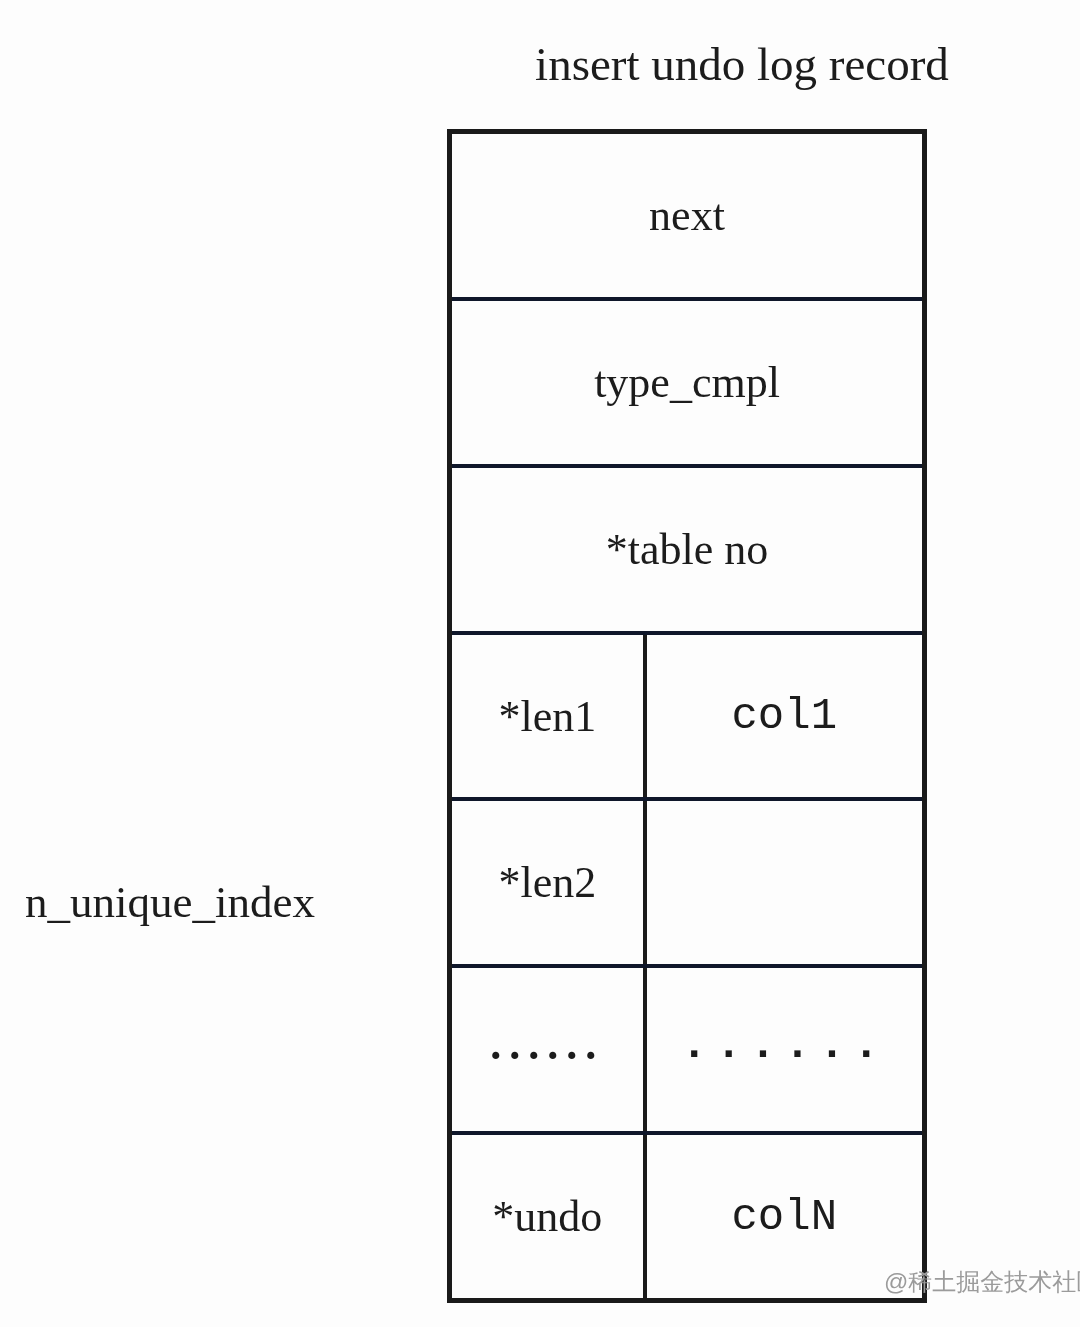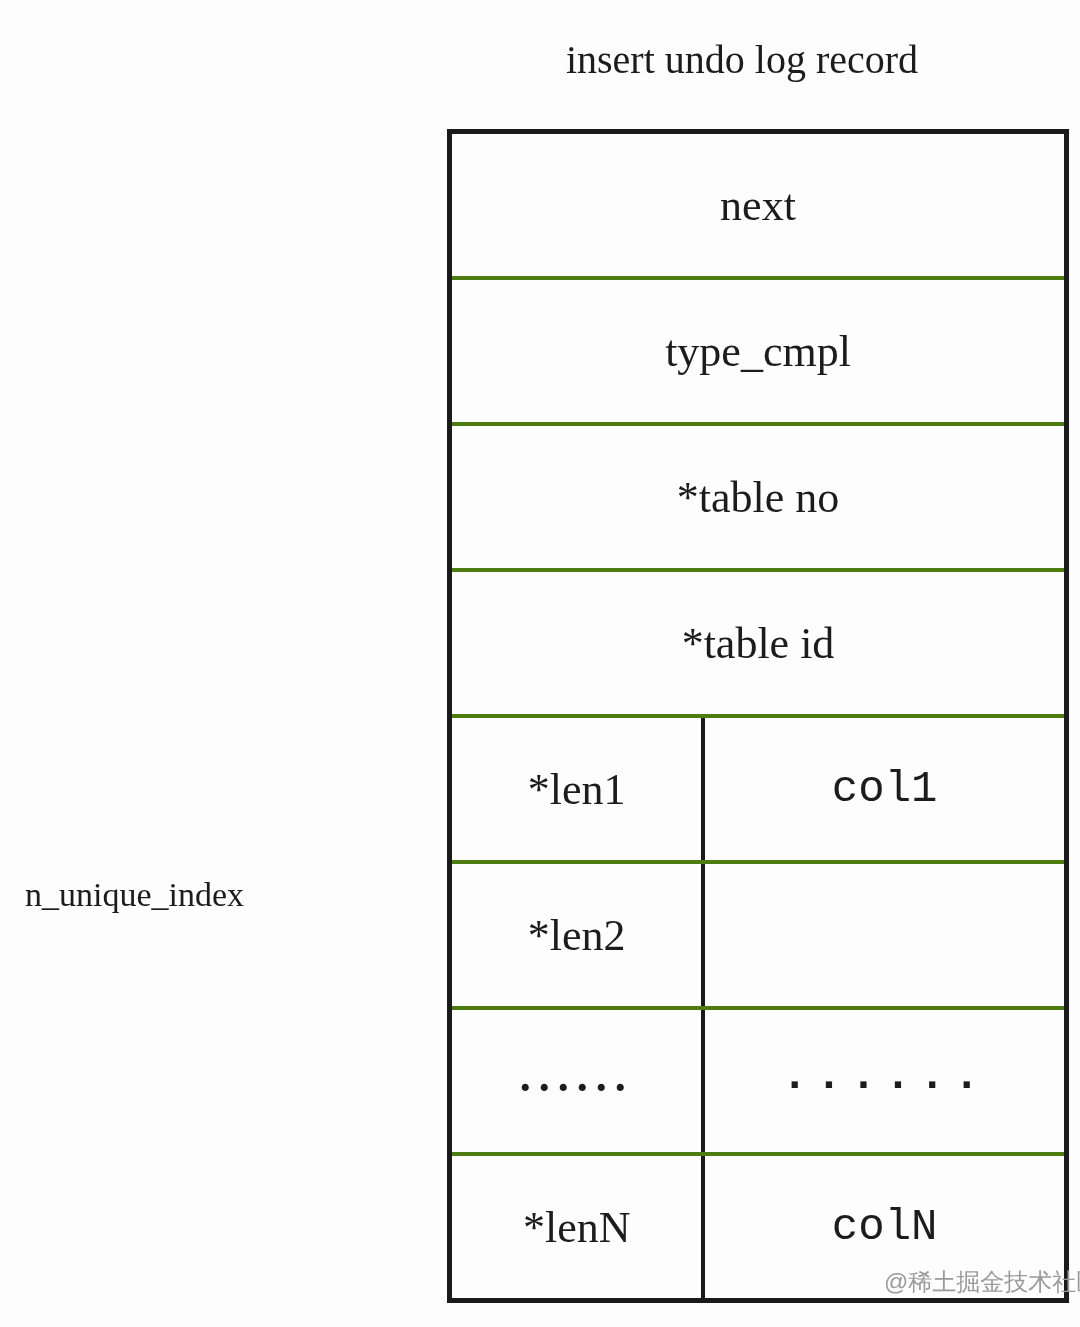--- a/index.html
+++ b/index.html
@@ -15,51 +15,51 @@
     color: #1c1c1c;
     overflow: hidden;
   }
 
   .diagram-title {
     position: absolute;
     left: 447px;
     top: 36px;
     width: 590px;
     text-align: center;
-    font-size: 40px;
+    font-size: 47px;
     line-height: 1.2;
     white-space: nowrap;
   }
 
   .side-label {
     position: absolute;
     left: 25px;
     top: 876px;
-    font-size: 34px;
+    font-size: 45px;
     white-space: nowrap;
   }
 
   .record-table {
     position: absolute;
     left: 447px;
     top: 129px;
-    width: 622px;
+    width: 480px;
     height: 1174px;
     border: 5px solid #1a1a1a;
     box-sizing: border-box;
     display: flex;
     flex-direction: column;
     background: #fdfdfd;
   }
 
   .row {
     flex: 1;
     display: flex;
     align-items: stretch;
-    border-top: 4px solid #4d7c0f;
+    border-top: 4px solid #0f172a;
     box-sizing: border-box;
     font-size: 44px;
   }
   .row:first-child {
     border-top: none;
   }
 
   .cell {
     display: flex;
     align-items: center;
@@ -110,39 +110,36 @@
   </div>
 
   <div class="row">
     <div class="cell full">type_cmpl</div>
   </div>
 
   <div class="row">
     <div class="cell full">*table no</div>
   </div>
 
-  <div class="row">
-    <div class="cell full">*table id</div>
-  </div>
 
   <div class="row">
     <div class="cell left">*len1</div>
     <div class="cell right">col1</div>
   </div>
 
   <div class="row">
     <div class="cell left">*len2</div>
   </div>
 
   <div class="row">
     <div class="cell left dots">......</div>
     <div class="cell right dots">......</div>
   </div>
 
   <div class="row">
-    <div class="cell left">*lenN</div>
+    <div class="cell left">*undo</div>
     <div class="cell right">colN</div>
   </div>
 
 
 </div>
 
 <div class="watermark">@稀土掘金技术社区</div>
 
 </body></html>

